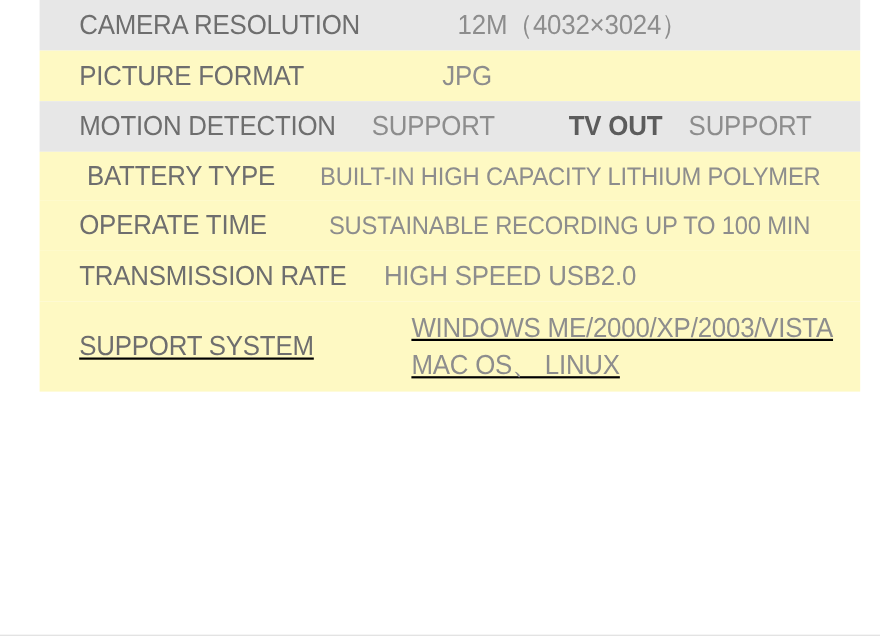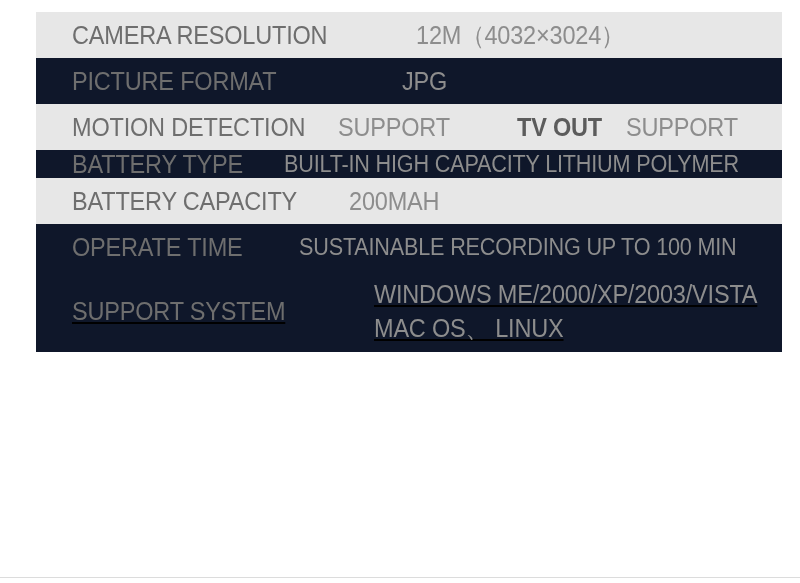--- a/index.html
+++ b/index.html
@@ -12,37 +12,37 @@
     width: 800px;
     height: 583px;
     overflow: hidden;
     font-family: "Liberation Sans", "DejaVu Sans", sans-serif;
     position: relative;
   }
 
   #spec-table {
     position: absolute;
     left: 36px;
-    top: 12px;
+    top: 0px;
     width: 746px;
   }
 
   .spec-row {
     display: flex;
     align-items: center;
     box-sizing: border-box;
     height: 46px;
     padding-left: 36px;
     white-space: nowrap;
   }
   .spec-row.shade-dark  { background: #e7e7e7; }
-  .spec-row.shade-light { background: #0f172a; }
+  .spec-row.shade-light { background: #fef9c3; }
 
   
-  .spec-row.r4 { height: 28px; }
+  .spec-row.r4 { height: 44px; justify-content: center; }
   
   .spec-row.r10 {
     height: 82px;
     align-items: center;
     text-decoration: underline;
   }
 
   .spec-label {
     color: #6e6e6e;
     font-size: 25px;
@@ -125,33 +125,33 @@
     <span class="gap-18"></span>
     <span class="spec-value">SUPPORT</span>
   </div>
 
   <div class="spec-row shade-light r4">
     <span class="spec-label">BATTERY TYPE</span>
     <span class="gap-30"></span>
     <span class="spec-value v-md">BUILT-IN HIGH CAPACITY LITHIUM POLYMER</span>
   </div>
 
-  <div class="spec-row shade-dark r5">
-    <span class="spec-label">BATTERY CAPACITY</span>
-    <span class="gap-38"></span>
-    <span class="spec-value">200MAH</span>
-  </div>
 
   <div class="spec-row shade-light r6">
     <span class="spec-label">OPERATE TIME</span>
     <span class="gap-46"></span>
     <span class="spec-value v-md">SUSTAINABLE RECORDING UP TO 100 MIN</span>
   </div>
 
 
+  <div class="spec-row shade-light r8">
+    <span class="spec-label">TRANSMISSION RATE</span>
+    <span class="gap-18"></span>
+    <span class="spec-value">HIGH SPEED USB2.0</span>
+  </div>
 
 
   <div class="spec-row shade-light r10">
     <span class="spec-label">SUPPORT SYSTEM</span>
     <span class="gap-86"></span>
     <span class="multiline">
       <span class="spec-value">WINDOWS ME/2000/XP/2003/VISTA</span>
       <span class="spec-value">MAC OS、 LINUX</span>
     </span>
   </div>

